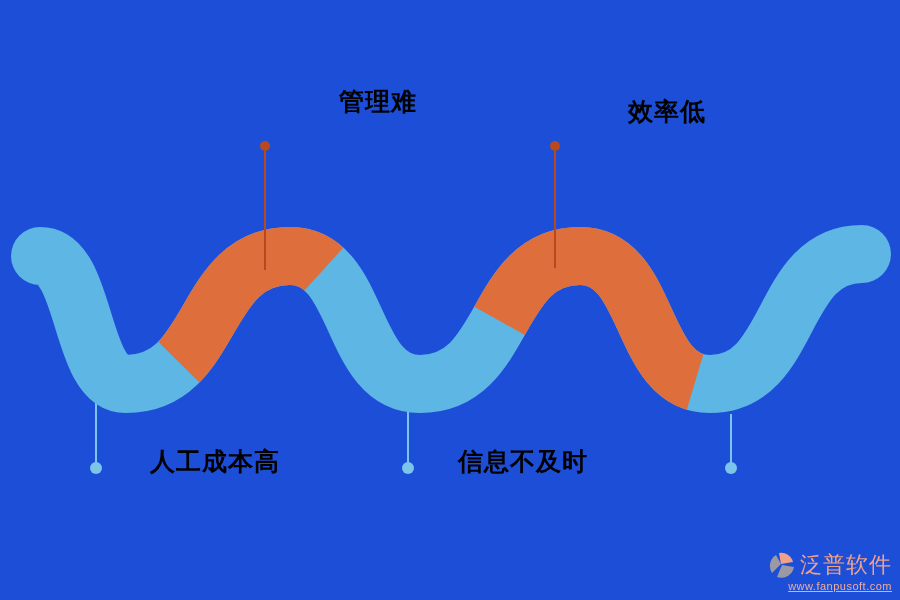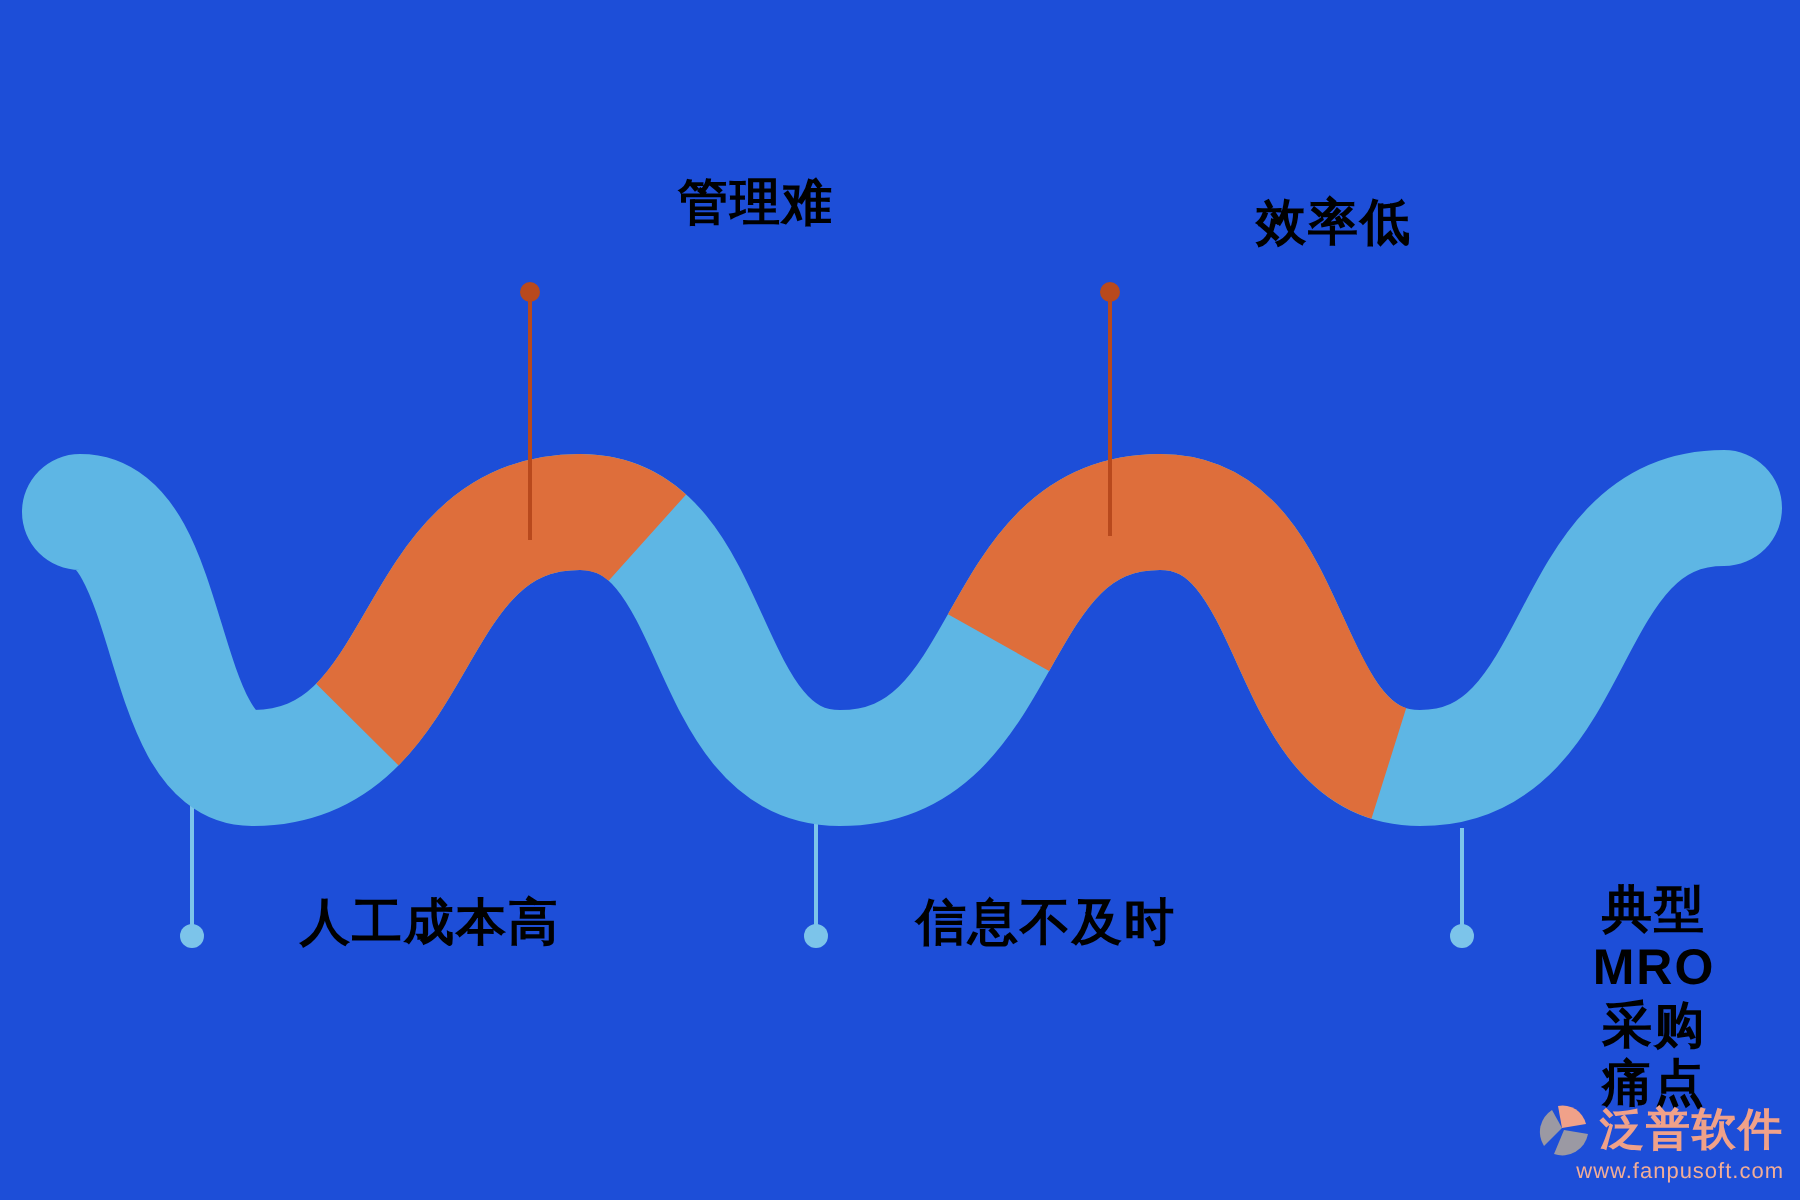--- a/index.html
+++ b/index.html
@@ -35,31 +35,32 @@
     text-align: right;
   }
   .watermark .brand-row {
     display: flex;
     align-items: center;
     justify-content: flex-end;
     gap: 3px;
   }
   .watermark .brand-name {
     font-size: 22px;
-    font-weight: bold;
+    font-weight: normal;
     color: var(--logo_salmon, #F0A189);
     letter-spacing: 1px;
     white-space: nowrap;
   }
   .watermark .brand-url {
     font-size: 11px;
     color: var(--logo_salmon_light, #F2AD97);
     margin-top: 0px;
     letter-spacing: 0.5px;
     white-space: nowrap;
+    text-decoration: underline;
   }
 </style>
 </head>
 <body>
 
 <div class="stage">
 
   <svg class="scene" width="900" height="600" viewBox="0 0 900 600">
 
     <line x1="96" y1="394" x2="96" y2="465" stroke-width="2" class="c-bottom" stroke="#7CC4EA"></line>
@@ -81,24 +82,20 @@
   </svg>
 
   <div class="callout" style="left: 378px; top: 101px; color: rgb(0, 0, 0);">管理难</div>
 
   <div class="callout" style="left: 667px; top: 111px; color: rgb(0, 0, 0);">效率低</div>
 
   <div class="callout" style="left: 523px; top: 461px; color: rgb(0, 0, 0);">信息不及时</div>
 
   <div class="callout" style="left: 215px; top: 461px; color: rgb(0, 0, 0);">人工成本高</div>
 
-  <div class="callout multiline" style="left: 827px; top: 441px; color: rgb(0, 0, 0);">
-    <div>典型MRO采购</div>
-    <div>痛点</div>
-  </div>
 
   <div class="watermark">
     <div class="brand-row">
       <svg width="30" height="30" viewBox="0 0 30 30">
         <path d="M5 23 A13 13 0 0 1 9 5 L14 14 Z" class="logo-gray" fill="#9B99A3"></path>
         <path d="M10 27 A13 13 0 0 0 27 17 L15 15 Z" class="logo-gray" fill="#9B99A3"></path>
         <path d="M12 3 A12 12 0 0 1 26 12 L14 14 Z" class="logo-salmon" fill="#F0A189"></path>
       </svg>
       <span class="brand-name">泛普软件</span>
     </div>

